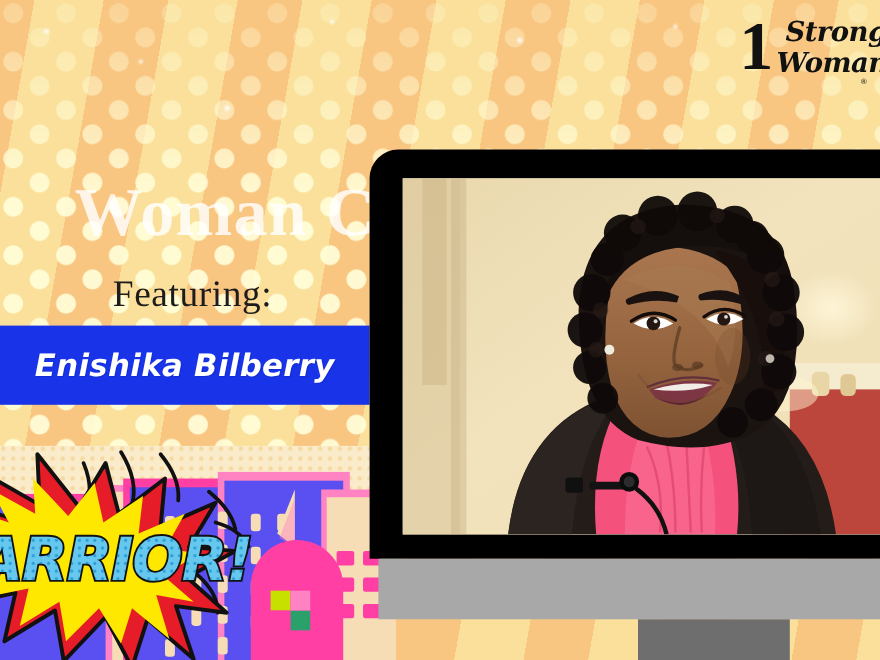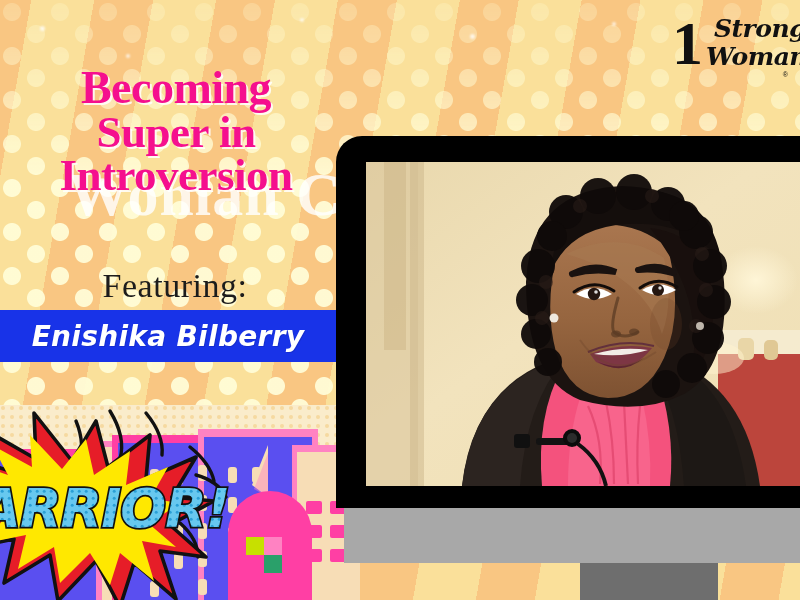--- a/index.html
+++ b/index.html
@@ -35,24 +35,24 @@
   .headline{position:absolute;left:0;top:66px;width:352px;text-align:center;
     font-family:"Liberation Serif",serif;font-weight:700;font-size:46px;
     line-height:.97;color:#f50f8e;letter-spacing:-.5px;
     text-shadow:2px 2px 0 rgba(255,255,255,.85);}
   .headline .l{display:block;white-space:nowrap;}
   .headline .l2{font-size:45px;}
   .headline .l3{font-size:45px;}
 
   .featuring{position:absolute;left:0;top:249px;width:350px;text-align:center;
     font-family:"Liberation Serif",serif;font-size:34px;color:#1c1c1c;
-    letter-spacing:.5px;font-weight:400;margin-top:18px;}
-
-  
-  .name-banner{position:absolute;left:0;top:310px;width:336px;height:52px;
+    letter-spacing:.5px;font-weight:400;}
+
+  
+  .name-banner{position:absolute;left:0;top:296px;width:336px;height:72px;
     background:#1833e8;display:flex;align-items:center;justify-content:center;}
   .name-banner span{font-family:"DejaVu Sans",sans-serif;font-weight:700;
     font-style:italic;font-size:28px;color:#ffffff;letter-spacing:.3px;
     text-shadow:1px 1px 0 rgba(0,0,0,.10);}
 
   
   .logo{position:absolute;right:14px;top:8px;width:116px;height:74px;color:#111;}
   .logo .one{position:absolute;left:2px;top:8px;font-family:"Liberation Serif",serif;
     font-size:62px;font-weight:700;line-height:.9;}
   .logo .w1{position:absolute;left:44px;top:6px;font-family:"DejaVu Serif",serif;
@@ -85,25 +85,20 @@
 
   <div class="sparkle" style="left:40px;top:26px;width:5px;height:5px;"></div>
   <div class="sparkle" style="left:126px;top:54px;width:4px;height:4px;"></div>
   <div class="sparkle" style="left:300px;top:18px;width:4px;height:4px;"></div>
   <div class="sparkle" style="left:470px;top:34px;width:5px;height:5px;"></div>
   <div class="sparkle" style="left:612px;top:22px;width:4px;height:4px;"></div>
   <div class="sparkle" style="left:204px;top:96px;width:5px;height:5px;"></div>
 
   <div class="ghost">Woman Ca</div>
 
-  <div class="headline">
-    <span class="l l1">Becoming</span>
-    <span class="l l2">Super in</span>
-    <span class="l l3">Introversion</span>
-  </div>
 
   <div class="featuring">Featuring:</div>
 
   <div class="name-banner">
     <span>Enishika Bilberry</span>
   </div>
 
   <div class="logo">
     <span class="one">1</span>
     <span class="w1">Strong</span>

